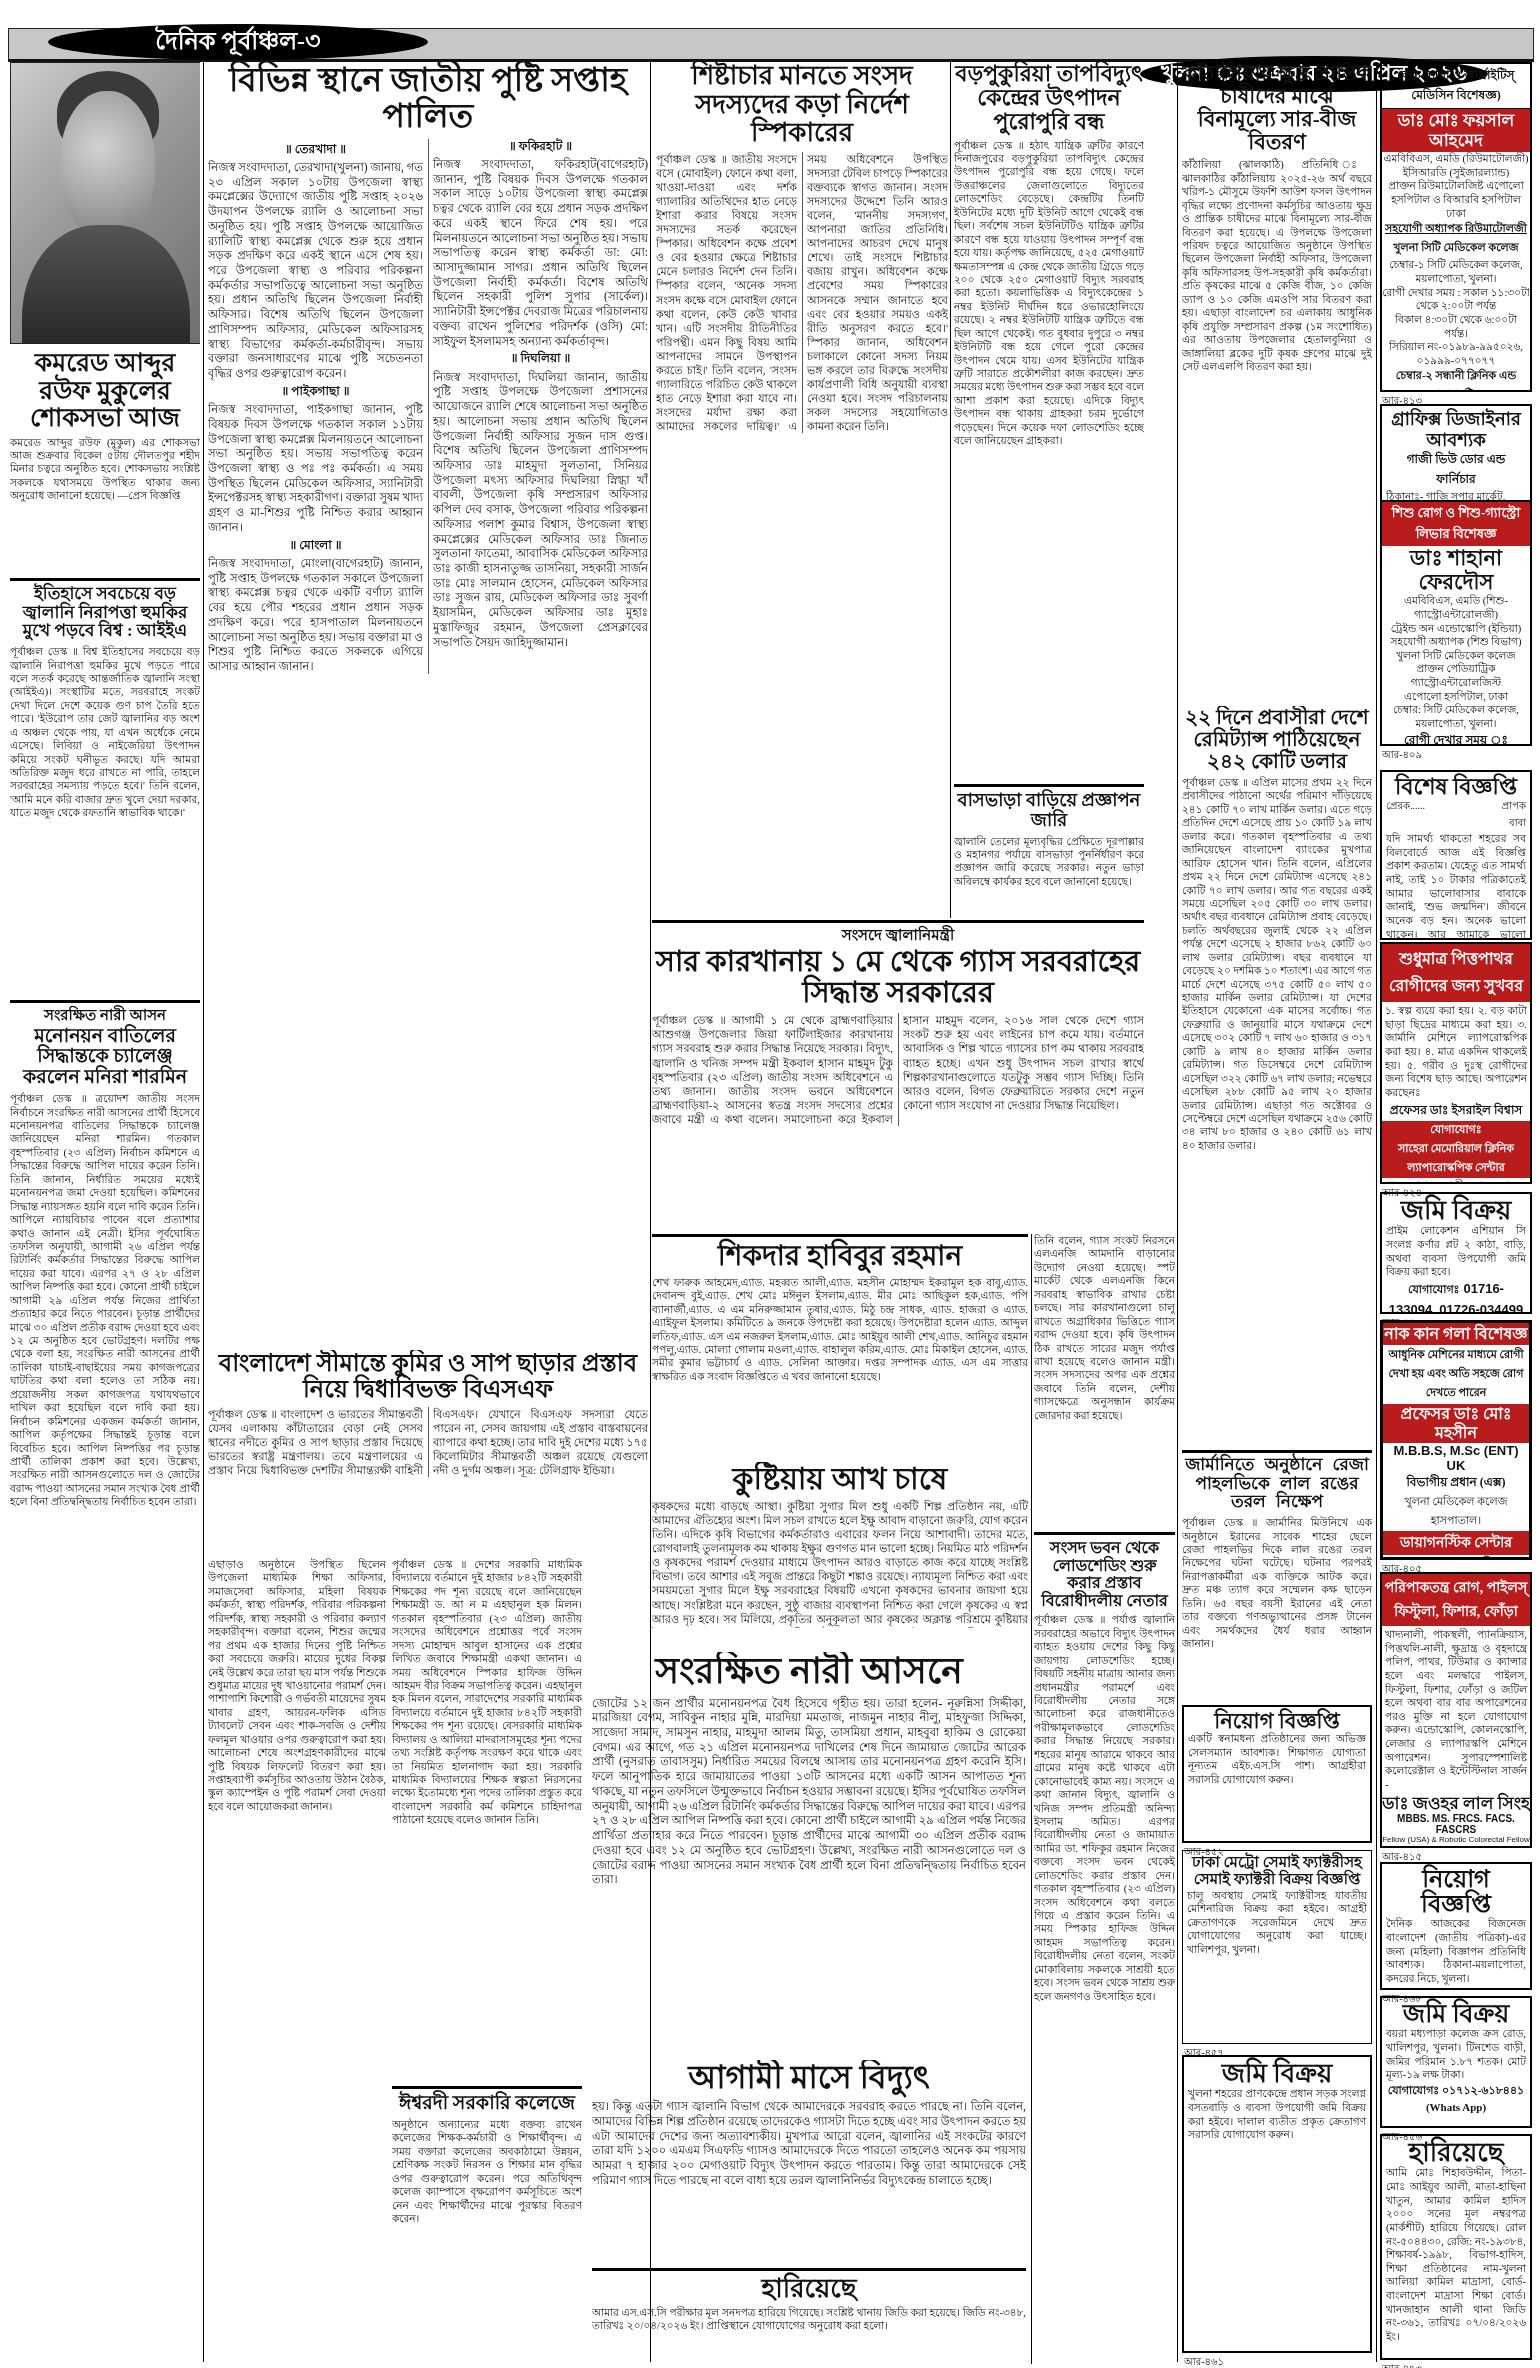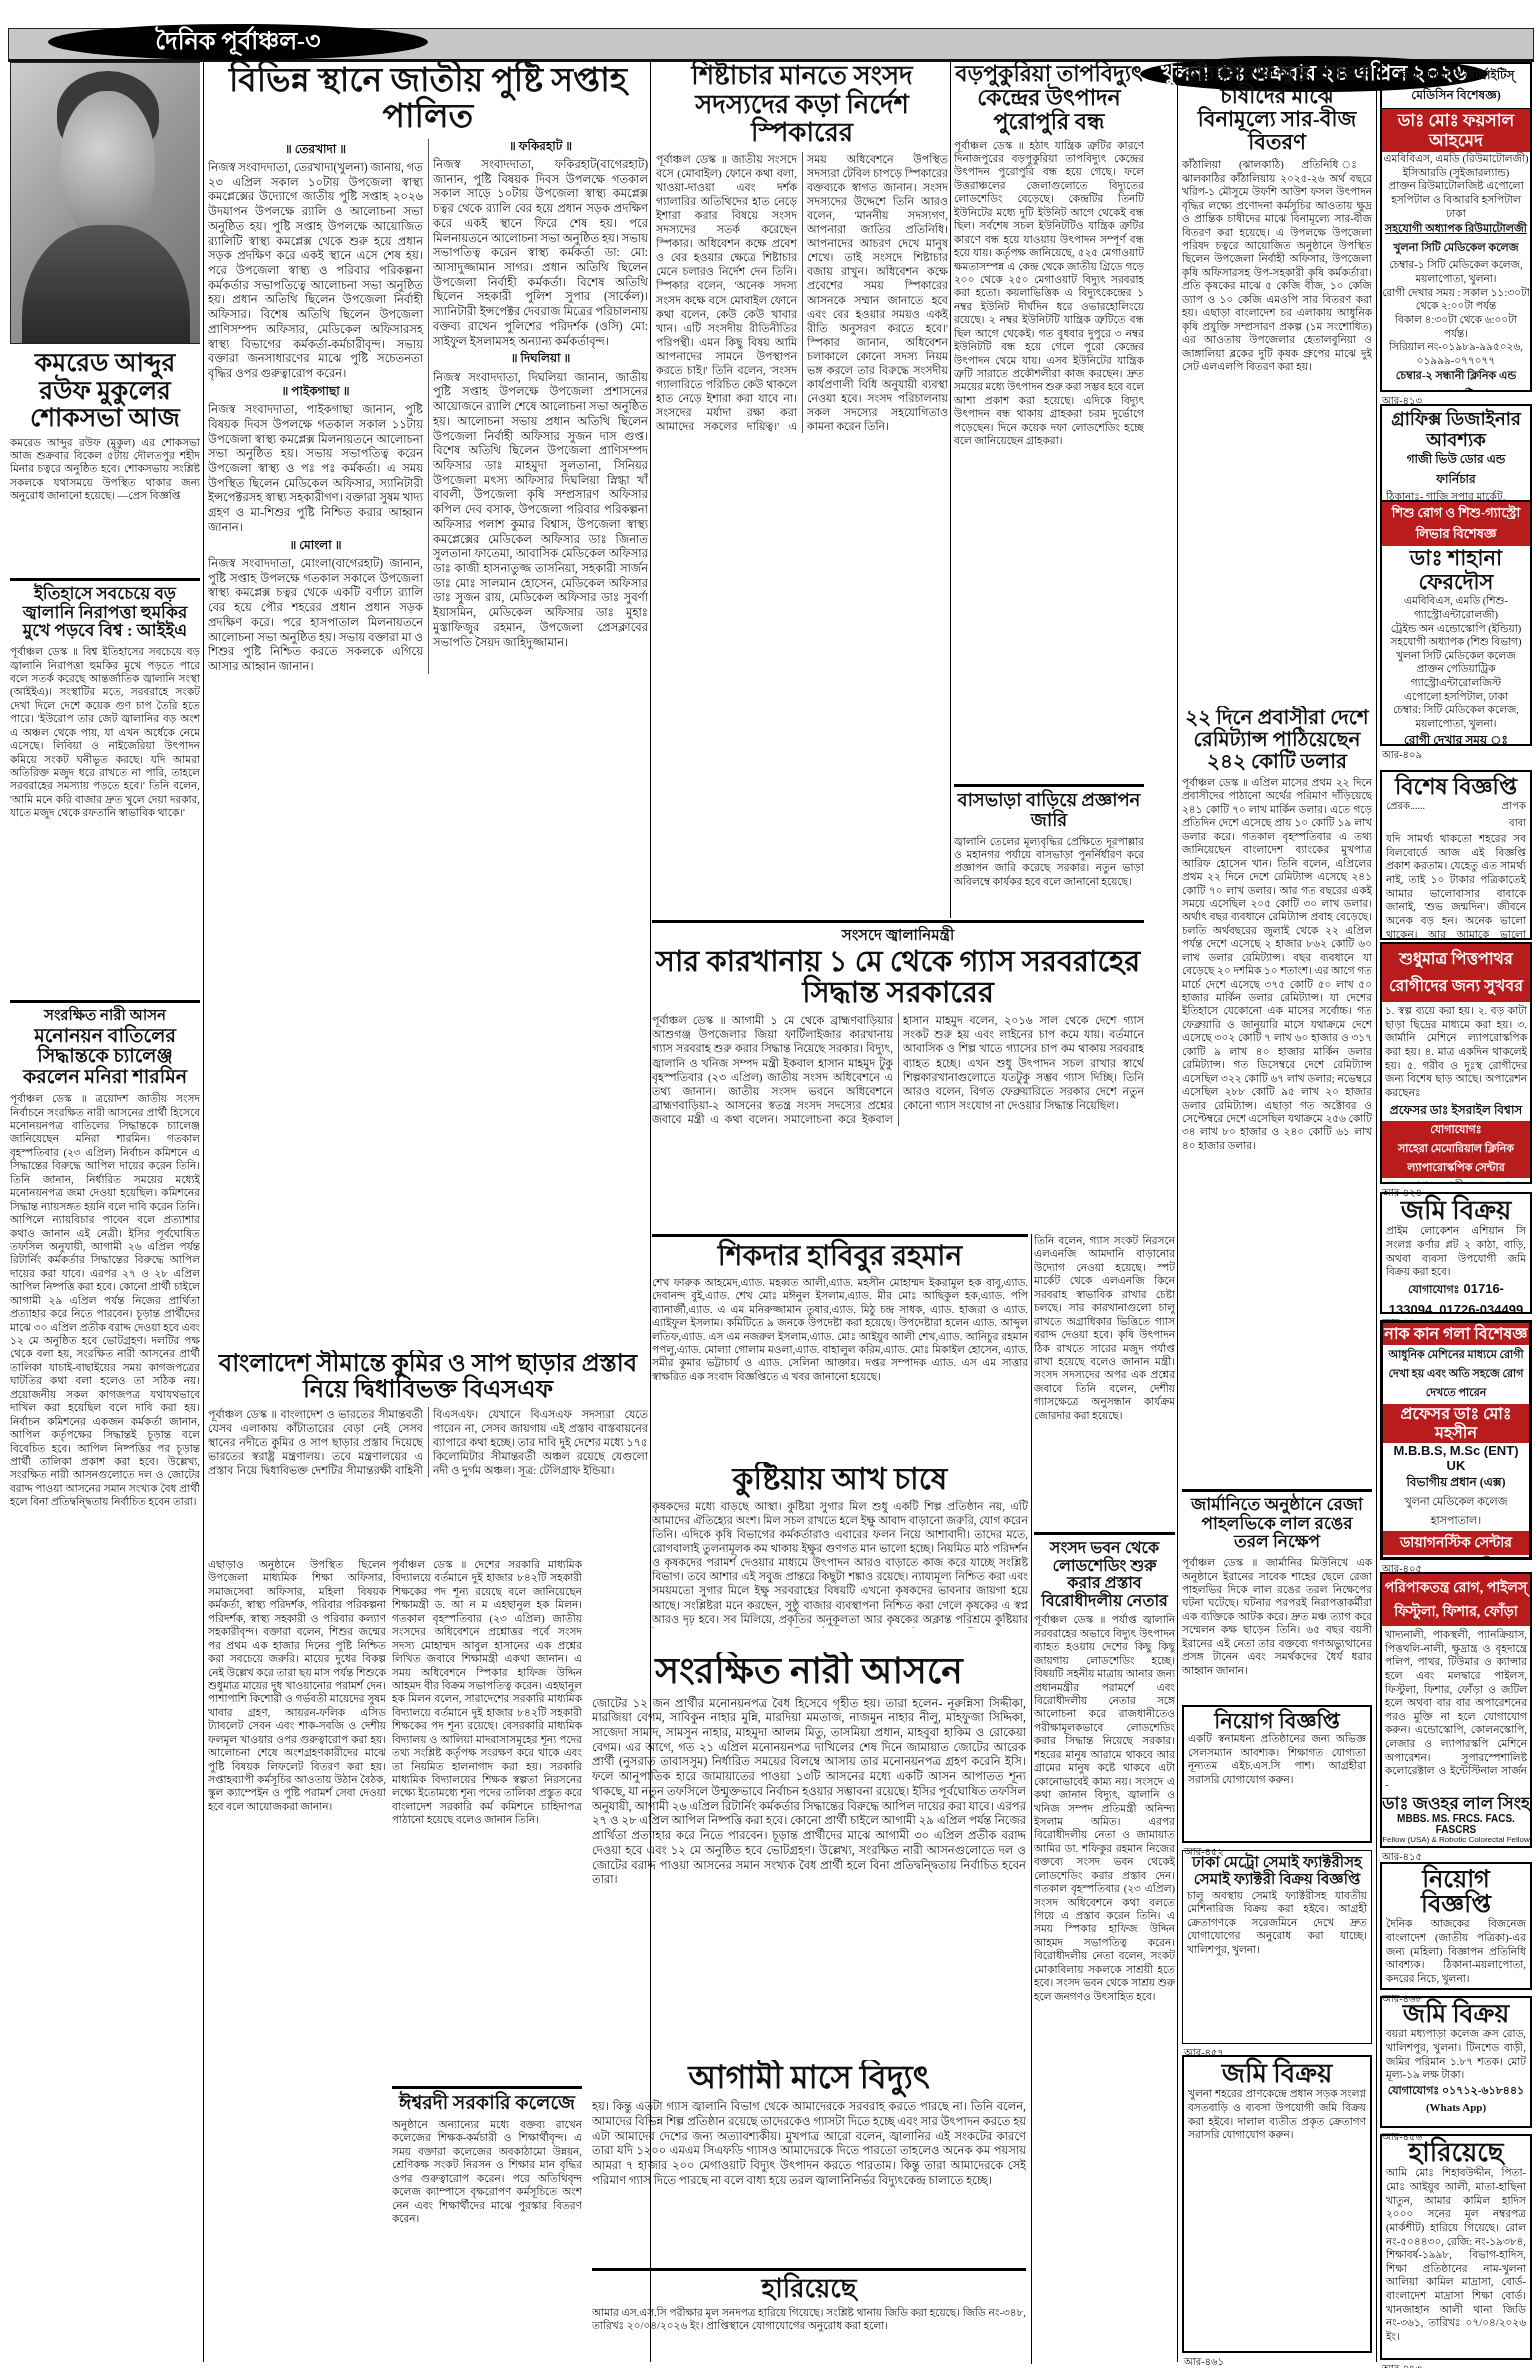--- a/index.html
+++ b/index.html
@@ -176,21 +176,21 @@
   <div class="art" style="left:1182px;top:62px;width:190px;height:640px;">
     <div class="hl" style="font-size:21px;">কাঁঠালিয়ায় ক্ষুদ্র প্রান্তিক চাষীদের মাঝে বিনামূল্যে সার-বীজ বিতরণ</div>
     <div class="bd small">কাঁঠালিয়া (ঝালকাঠি) প্রতিনিধি ঃ ঝালকাঠির কাঁঠালিয়ায় ২০২৫-২৬ অর্থ বছরে খরিপ-১ মৌসুমে উফশি আউশ ফসল উৎপাদন বৃদ্ধির লক্ষ্যে প্রণোদনা কর্মসূচির আওতায় ক্ষুদ্র ও প্রান্তিক চাষীদের মাঝে বিনামূল্যে সার-বীজ বিতরণ করা হয়েছে। এ উপলক্ষে উপজেলা পরিষদ চত্বরে আয়োজিত অনুষ্ঠানে উপস্থিত ছিলেন উপজেলা নির্বাহী অফিসার, উপজেলা কৃষি অফিসারসহ উপ-সহকারী কৃষি কর্মকর্তারা। প্রতি কৃষকের মাঝে ৫ কেজি বীজ, ১০ কেজি ড্যাপ ও ১০ কেজি এমওপি সার বিতরণ করা হয়। এছাড়া বাংলাদেশ চর এলাকায় আধুনিক কৃষি প্রযুক্তি সম্প্রসারণ প্রকল্প (১ম সংশোধিত) এর আওতায় উপজেলার হেতালবুনিয়া ও জাঙ্গালিয়া ব্লকের দুটি কৃষক গ্রুপের মাঝে দুই সেট এলএলপি বিতরণ করা হয়।</div>
   </div>
 
   <div class="art" style="left:1182px;top:706px;width:190px;height:740px;">
     <div class="hl" style="font-size:20px;">২২ দিনে প্রবাসীরা দেশে রেমিট্যান্স পাঠিয়েছেন ২৪২ কোটি ডলার</div>
     <div class="bd small">পূর্বাঞ্চল ডেস্ক ॥ এপ্রিল মাসের প্রথম ২২ দিনে প্রবাসীদের পাঠানো অর্থের পরিমাণ দাঁড়িয়েছে ২৪১ কোটি ৭০ লাখ মার্কিন ডলার। এতে গড়ে প্রতিদিন দেশে এসেছে প্রায় ১০ কোটি ১৯ লাখ ডলার করে। গতকাল বৃহস্পতিবার এ তথ্য জানিয়েছেন বাংলাদেশ ব্যাংকের মুখপাত্র আরিফ হোসেন খান। তিনি বলেন, এপ্রিলের প্রথম ২২ দিনে দেশে রেমিট্যান্স এসেছে ২৪১ কোটি ৭০ লাখ ডলার। আর গত বছরের একই সময়ে এসেছিল ২০৫ কোটি ৩০ লাখ ডলার। অর্থাৎ বছর ব্যবধানে রেমিট্যান্স প্রবাহ বেড়েছে। চলতি অর্থবছরের জুলাই থেকে ২২ এপ্রিল পর্যন্ত দেশে এসেছে ২ হাজার ৮৬২ কোটি ৬০ লাখ ডলার রেমিট্যান্স। বছর ব্যবধানে যা বেড়েছে ২০ দশমিক ১০ শতাংশ। এর আগে গত মার্চে দেশে এসেছে ৩৭৫ কোটি ৫০ লাখ ৫০ হাজার মার্কিন ডলার রেমিট্যান্স। যা দেশের ইতিহাসে যেকোনো এক মাসের সর্বোচ্চ। গত ফেব্রুয়ারি ও জানুয়ারি মাসে যথাক্রমে দেশে এসেছে ৩০২ কোটি ৭ লাখ ৬০ হাজার ও ৩১৭ কোটি ৯ লাখ ৪০ হাজার মার্কিন ডলার রেমিট্যান্স। গত ডিসেম্বরে দেশে রেমিট্যান্স এসেছিল ৩২২ কোটি ৬৭ লাখ ডলার; নভেম্বরে এসেছিল ২৮৮ কোটি ৯৫ লাখ ২০ হাজার ডলার রেমিট্যান্স। এছাড়া গত অক্টোবর ও সেপ্টেম্বরে দেশে এসেছিল যথাক্রমে ২৫৬ কোটি ৩৪ লাখ ৮০ হাজার ও ২৪০ কোটি ৬১ লাখ ৪০ হাজার ডলার।</div>
   </div>
 
-  <div class="art" style="left:1182px;top:1489px;width:190px;height:250px;">
+  <div class="art" style="left:1182px;top:1450px;width:190px;height:250px;font-family:Liberation Mono, monospace;">
     <div class="hl topbar" style="font-size:17px;">জার্মানিতে অনুষ্ঠানে রেজা পাহলভিকে লাল রঙের তরল নিক্ষেপ</div>
     <div class="bd small">পূর্বাঞ্চল ডেস্ক ॥ জার্মানির মিউনিখে এক অনুষ্ঠানে ইরানের সাবেক শাহের ছেলে রেজা পাহলভির দিকে লাল রঙের তরল নিক্ষেপের ঘটনা ঘটেছে। ঘটনার পরপরই নিরাপত্তাকর্মীরা এক ব্যক্তিকে আটক করে। দ্রুত মঞ্চ ত্যাগ করে সম্মেলন কক্ষ ছাড়েন তিনি। ৬৫ বছর বয়সী ইরানের এই নেতা তার বক্তব্যে গণঅভ্যুত্থানের প্রসঙ্গ টানেন এবং সমর্থকদের ধৈর্য ধরার আহ্বান জানান।</div>
   </div>
 
   <div class="adwrap" style="left:1182px;top:1705px;width:190px;">
     <div class="adbox" style="height:128px;">
       <div class="adtitle" style="font-size:21px;">নিয়োগ বিজ্ঞপ্তি</div>
       <div class="adbody">একটি স্বনামধন্য প্রতিষ্ঠানের জন্য অভিজ্ঞ সেলসম্যান আবশ্যক। শিক্ষাগত যোগ্যতা নূন্যতম এইচ.এস.সি পাশ। আগ্রহীরা সরাসরি যোগাযোগ করুন।</div>
     </div>
     <div class="ref">আর-৪৫২</div>

